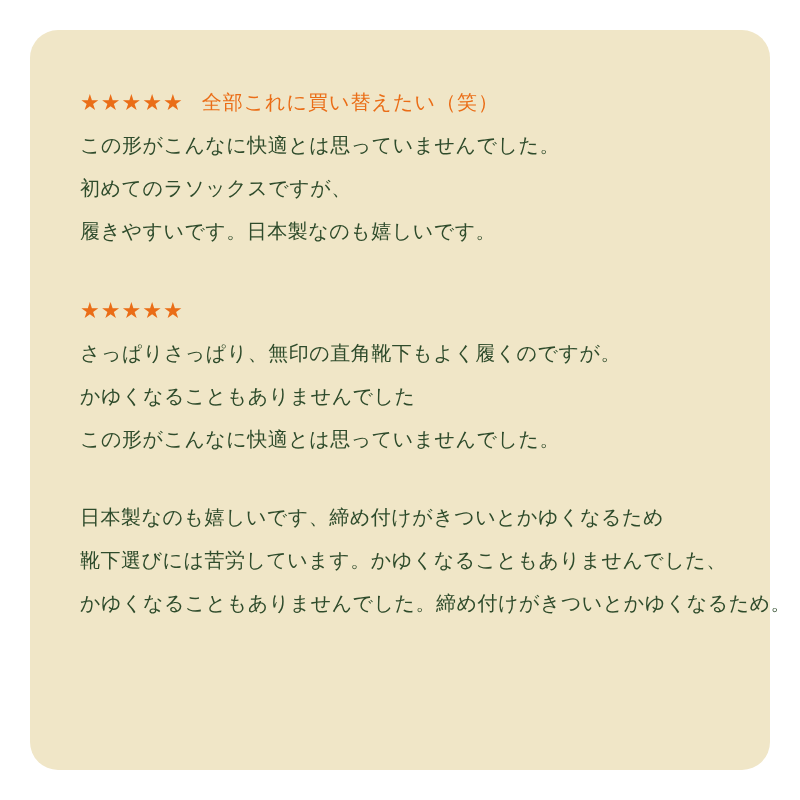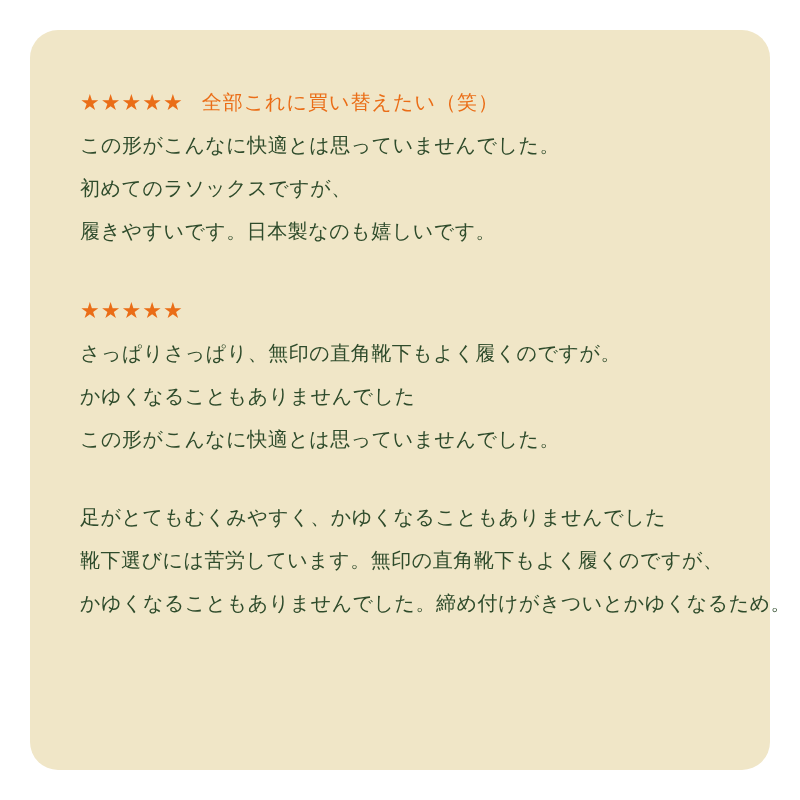--- a/index.html
+++ b/index.html
@@ -65,17 +65,17 @@
       <div class="line">初めてのラソックスですが、</div>
       <div class="line">履きやすいです。日本製なのも嬉しいです。</div>
     </div>
     <div class="review">
       <div class="review-header"><span class="stars">★★★★★</span></div>
       <div class="line">さっぱりさっぱり、無印の直角靴下もよく履くのですが。</div>
       <div class="line">かゆくなることもありませんでした</div>
       <div class="line">この形がこんなに快適とは思っていませんでした。</div>
     </div>
     <div class="review">
-      <div class="line">足がとてもむくみやすく、かゆくなることもありませんでした</div>
-      <div class="line">靴下選びには苦労しています。無印の直角靴下もよく履くのですが、</div>
+      <div class="line">日本製なのも嬉しいです、締め付けがきついとかゆくなるため</div>
+      <div class="line">靴下選びには苦労しています。かゆくなることもありませんでした、</div>
       <div class="line">かゆくなることもありませんでした。締め付けがきついとかゆくなるため。</div>
     </div>
   </div>
 
 </body></html>

